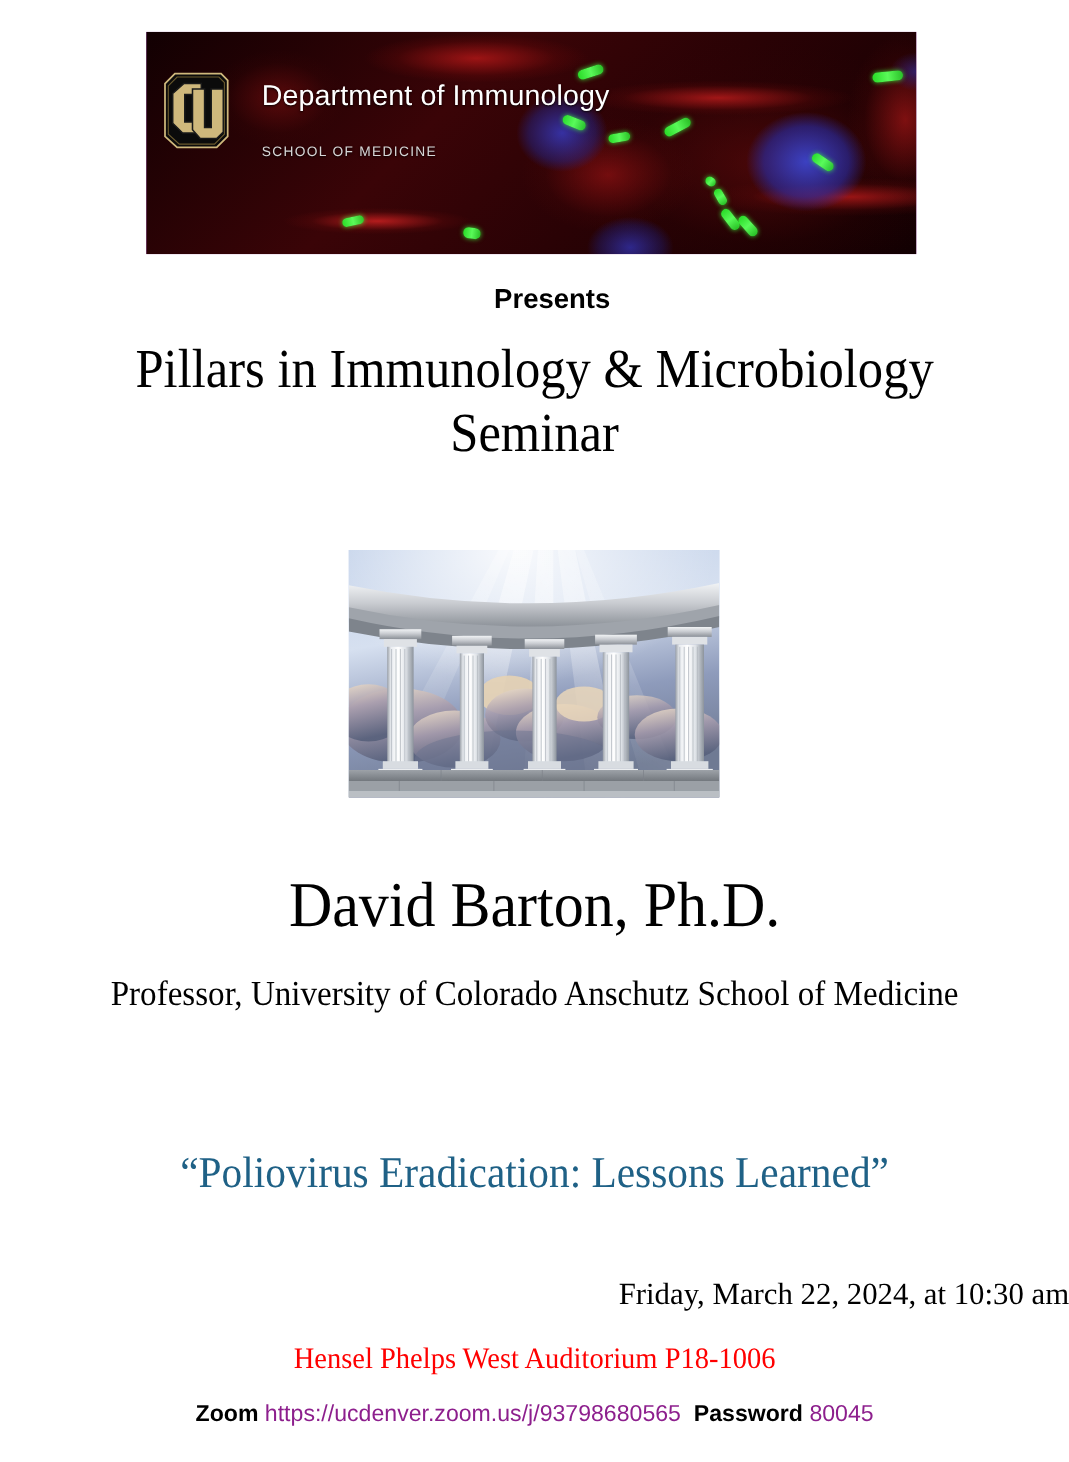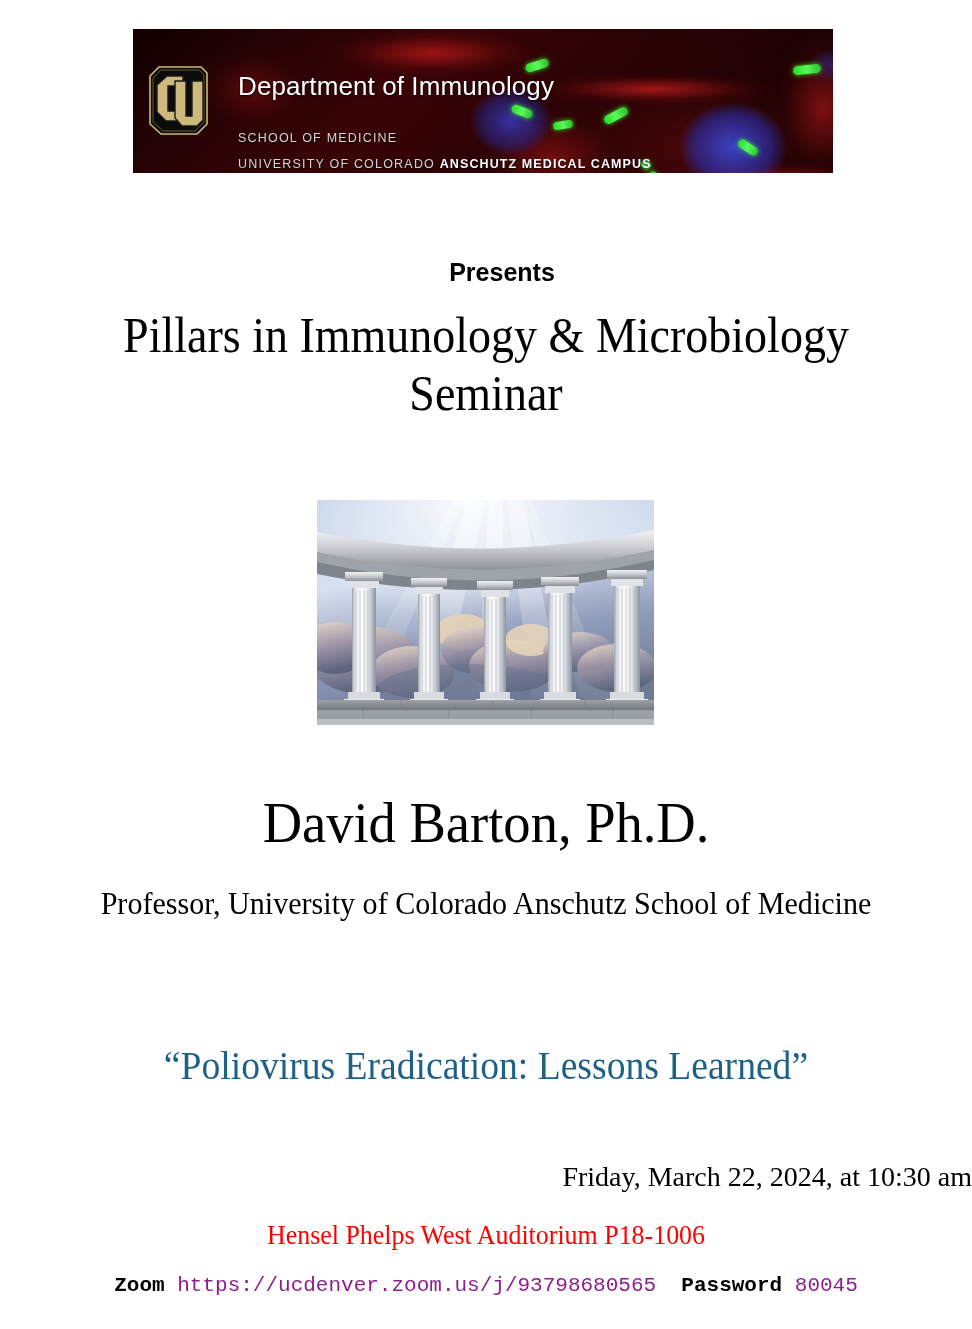--- a/index.html
+++ b/index.html
@@ -15,21 +15,21 @@
     font-family: "Liberation Serif", serif;
     color: #000000;
   }
 
   
   .banner {
     position: absolute;
     left: 133px;
     top: 29px;
     width: 700px;
-    height: 144px;
+    height: 202px;
     overflow: hidden;
     background: #701a75;
   }
   .banner-bg {
     position: absolute;
     inset: 0;
     background:
       radial-gradient(ellipse 70px 58px at 600px 118px, rgba(60,70,210,.92) 0%, rgba(40,45,170,.62) 55%, rgba(20,20,90,0) 78%),
       radial-gradient(ellipse 52px 44px at 378px 92px, rgba(55,60,200,.80) 0%, rgba(35,40,150,.45) 58%, rgba(15,15,80,0) 80%),
       radial-gradient(ellipse 48px 34px at 440px 196px, rgba(50,55,195,.70) 0%, rgba(30,35,140,.35) 60%, rgba(10,10,70,0) 82%),
@@ -167,21 +167,21 @@
     font-size: 27px;
     line-height: 33px;
     transform: scaleX(.96);
     color: #ff0000;
   }
   .zoom-line {
     position: absolute;
     left: 0; right: 0;
     top: 1272px;
     text-align: center;
-    font-family: Liberation Mono, monospace;
+    font-family: Liberation Sans, sans-serif;
     font-size: 21px;
     line-height: 27px;
     white-space: nowrap;
   }
   .zoom-line .lbl { font-weight: 700; color: #000; }
   .zoom-line .link { color: #8d1f8d; font-weight: 400; }
   .zoom-line .pw { color: #8d1f8d; font-weight: 400; }
 </style>
 </head>
 <body>
@@ -209,21 +209,20 @@
 
       <path d="M38,14 L22,14 L12,23 L12,50 L21,59 L38,59 L38,49 L23,49 L23,24 L38,24 Z" fill="#CFB87C" stroke="#1a1a1a" stroke-width="1.4"></path>
 
       <path d="M30,19 L30,56 L37,64 L52,64 L58,58 L58,19 L47,19 L47,54 L41,54 L41,19 Z" fill="#CFB87C" stroke="#1a1a1a" stroke-width="1.4"></path>
     </svg>
   </div>
 
   <div class="banner-text">
     <div class="dept-line">Department of Immunology</div>
     <div class="sub-line">SCHOOL OF MEDICINE</div>
-    <div class="sub-line second"><span>UNIVERSITY OF COLORADO </span><b>ANSCHUTZ MEDICAL CAMPUS</b></div>
   </div>
 </div>
 
 <div class="presents">Presents</div>
 <div class="seminar-title">Pillars in Immunology &amp; Microbiology Seminar</div>
 
 <div class="pillars">
   <svg viewBox="0 0 337 225" width="337" height="225">
     <defs>
       <linearGradient id="sky" x1="0" y1="0" x2="0.25" y2="1">

